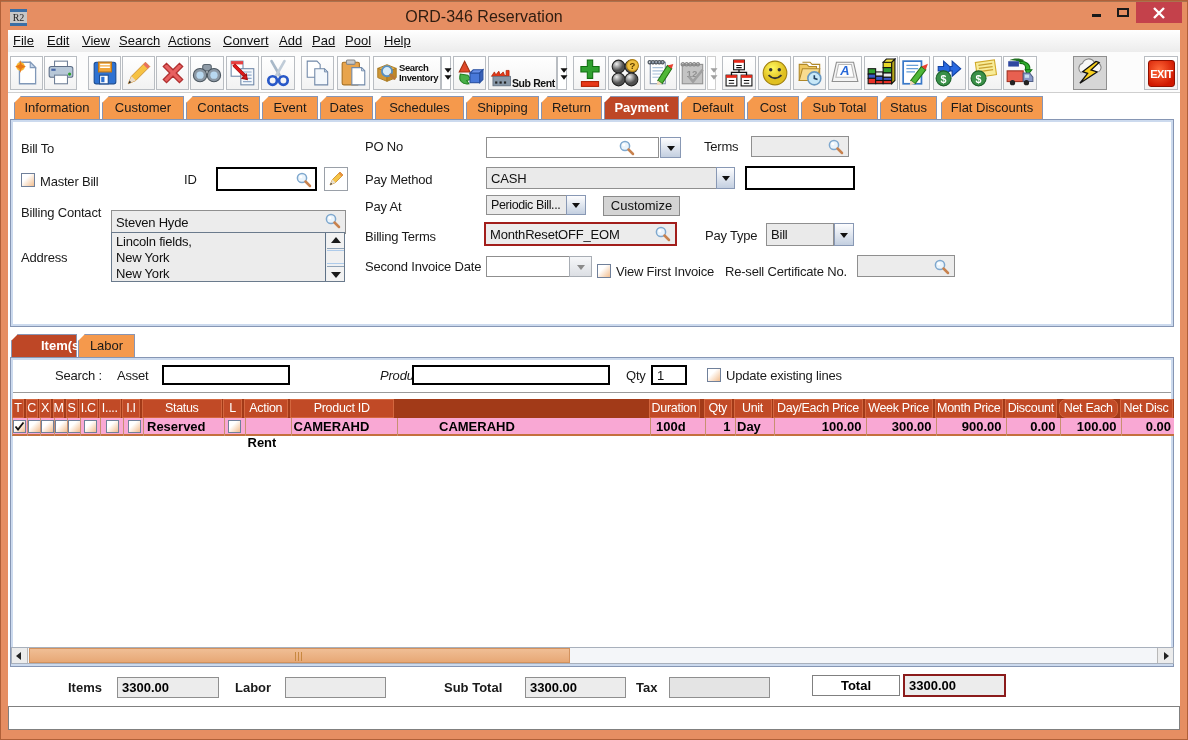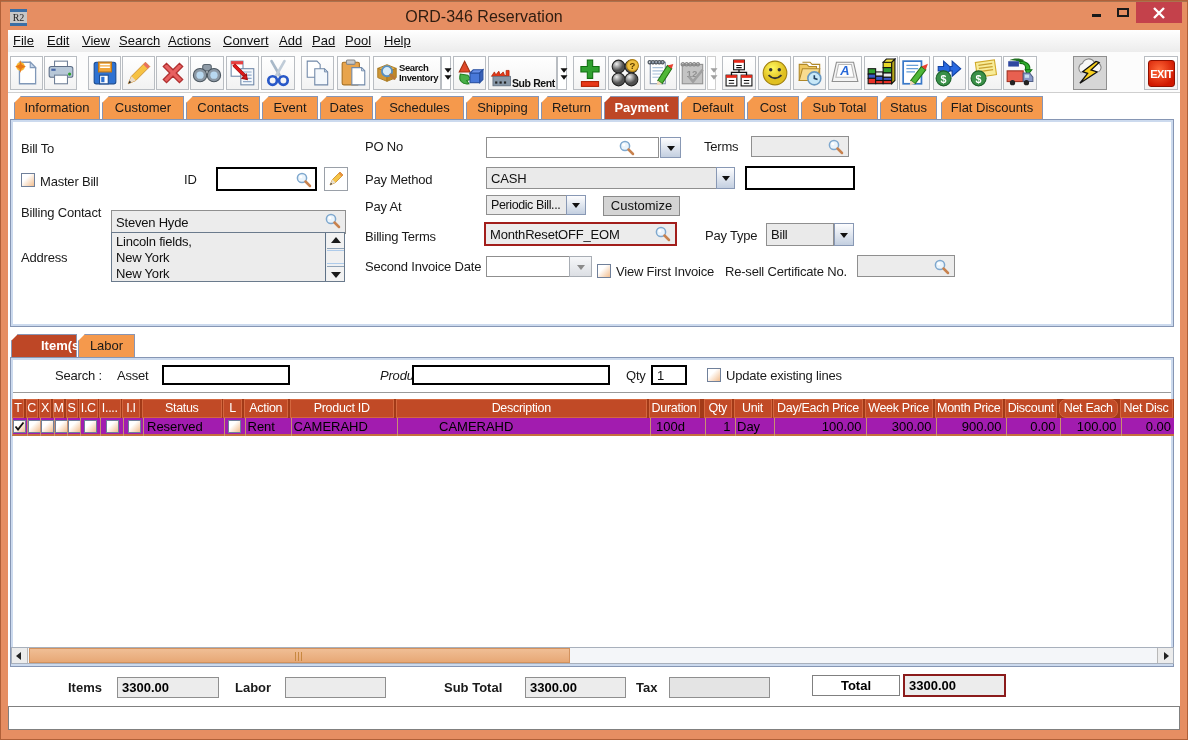--- a/index.html
+++ b/index.html
@@ -477,32 +477,31 @@
     <div class="hcell" style="left:27.0px; width:12.0px;">X</div>
     <div class="hcell" style="left:40.5px; width:11.5px;">M</div>
     <div class="hcell" style="left:53.5px; width:12.0px;">S</div>
     <div class="hcell" style="left:67.0px; width:18.5px;">I.C</div>
     <div class="hcell" style="left:87.0px; width:21.5px;">I....</div>
     <div class="hcell" style="left:110.0px; width:18.0px;">I.I</div>
     <div class="hcell" style="left:130.0px; width:79.5px;">Status</div>
     <div class="hcell" style="left:211.0px; width:19.0px;">L</div>
     <div class="hcell" style="left:231.5px; width:44.5px;">Action</div>
     <div class="hcell" style="left:277.5px; width:104.5px;">Product ID</div>
-    <div class="hcell" style="left:383.5px; width:251.5px;">Description</div>
     <div class="hcell" style="left:636.5px; width:51px;">Duration</div>
     <div class="hcell" style="left:691.5px; width:28.5px;">Qty</div>
     <div class="hcell" style="left:721.5px; width:38.0px;">Unit</div>
     <div class="hcell" style="left:761.0px; width:90.0px;">Day/Each Price</div>
     <div class="hcell" style="left:852.5px; width:68px;">Week Price</div>
     <div class="hcell" style="left:922.5px; width:68.5px;">Month Price</div>
     <div class="hcell" style="left:992.5px; width:52.5px;">Discount</div>
     <div class="hcell" style="left:1046.5px; width:59.5px;border-radius:7px;">Net Each</div>
     <div class="hcell" style="left:1107.5px; width:53.0px;">Net Disc</div>
   </div>
-  <div class="abs" id="trow" style="left:4px; top:388px; width:1162px; height:18px; background:#a21caf; border-bottom:2px solid #C4703E; border-left:1px solid #C89070;">
+  <div class="abs" id="trow" style="left:4px; top:388px; width:1162px; height:18px; background:#f9a8d4; border-bottom:2px solid #C4703E; border-left:1px solid #C89070;font-weight:bold;">
     <div class="cb" style="width:13px;height:13px;top:2px;left:0px;">
         <svg width="13" height="13" viewBox="0 0 13 13" style="position:absolute;left:-1px;top:-1px">
           <path d="M2.5 6.5 L5 9.5 L10.5 2.5" fill="none" stroke="#111" stroke-width="1.8"></path>
         </svg>
       </div>
     <div class="cb" style="width:13px;height:13px;top:2px;left:15px;"></div>
     <div class="cb" style="width:13px;height:13px;top:2px;left:28px;"></div>
     <div class="cb" style="width:13px;height:13px;top:2px;left:42px;"></div>
     <div class="cb" style="width:13px;height:13px;top:2px;left:55px;"></div>
     <div class="cb" style="width:13px;height:13px;top:2px;left:71px;"></div>
@@ -524,21 +523,21 @@
     <div class="abs" style="left:636.5px; top:0; width:1px; height:18px; background:#C89070;"></div>
     <div class="abs" style="left:691.5px; top:0; width:1px; height:18px; background:#C89070;"></div>
     <div class="abs" style="left:721.5px; top:0; width:1px; height:18px; background:#C89070;"></div>
     <div class="abs" style="left:761px; top:0; width:1px; height:18px; background:#C89070;"></div>
     <div class="abs" style="left:852.5px; top:0; width:1px; height:18px; background:#C89070;"></div>
     <div class="abs" style="left:922.5px; top:0; width:1px; height:18px; background:#C89070;"></div>
     <div class="abs" style="left:992.5px; top:0; width:1px; height:18px; background:#C89070;"></div>
     <div class="abs" style="left:1046.5px; top:0; width:1px; height:18px; background:#C89070;"></div>
     <div class="abs" style="left:1107.5px; top:0; width:1px; height:18px; background:#C89070;"></div>
     <div class="dcell" style="left:134px;">Reserved</div>
-    <div class="dcell" style="left:234.5px;">Rent</div>
+    <div class="dcell" style="left:234.5px;margin-top:16px;">Rent</div>
     <div class="dcell" style="left:280.5px;">CAMERAHD</div>
     <div class="dcell" style="left:426px;">CAMERAHD</div>
     <div class="dcell" style="left:643px;">100d</div>
     <div class="dcell num" style="left:691.5px; width:26px;">1</div>
     <div class="dcell" style="left:724px;">Day</div>
     <div class="dcell num" style="left:761px; width:87.5px;">100.00</div>
     <div class="dcell num" style="left:852.5px; width:66px;">300.00</div>
     <div class="dcell num" style="left:922.5px; width:66px;">900.00</div>
     <div class="dcell num" style="left:992.5px; width:50px;">0.00</div>
     <div class="dcell num" style="left:1046.5px; width:57px;">100.00</div>

